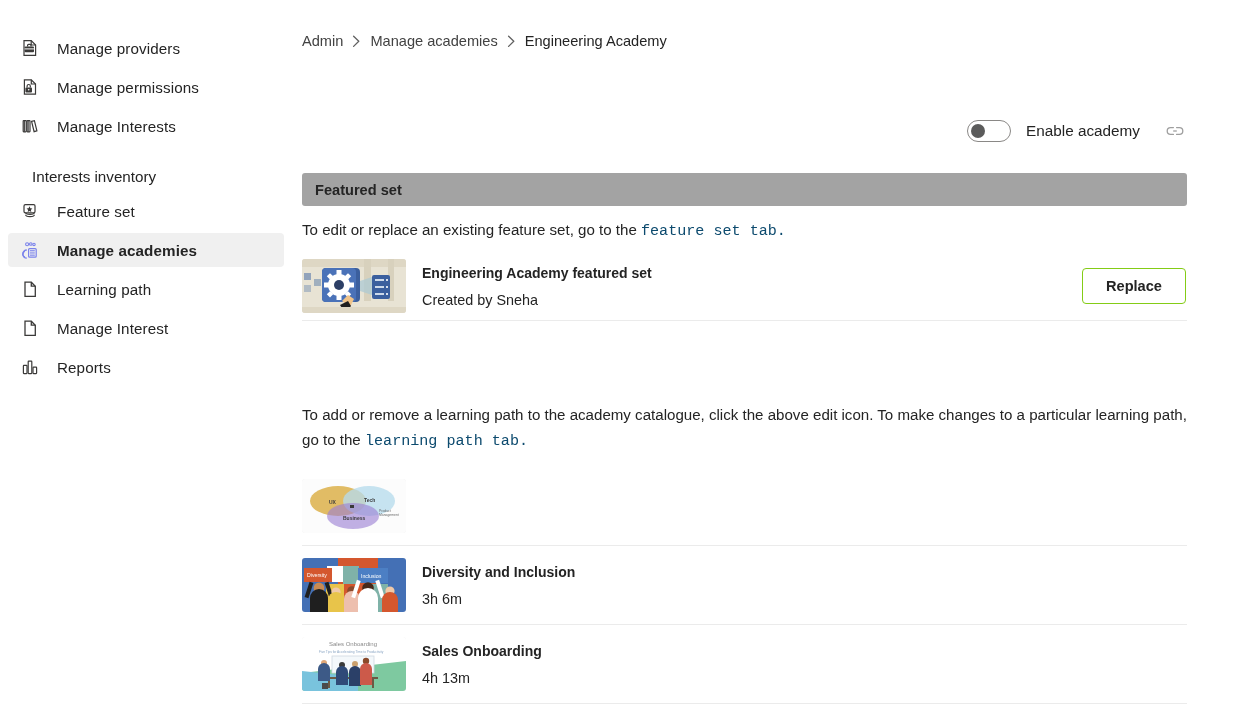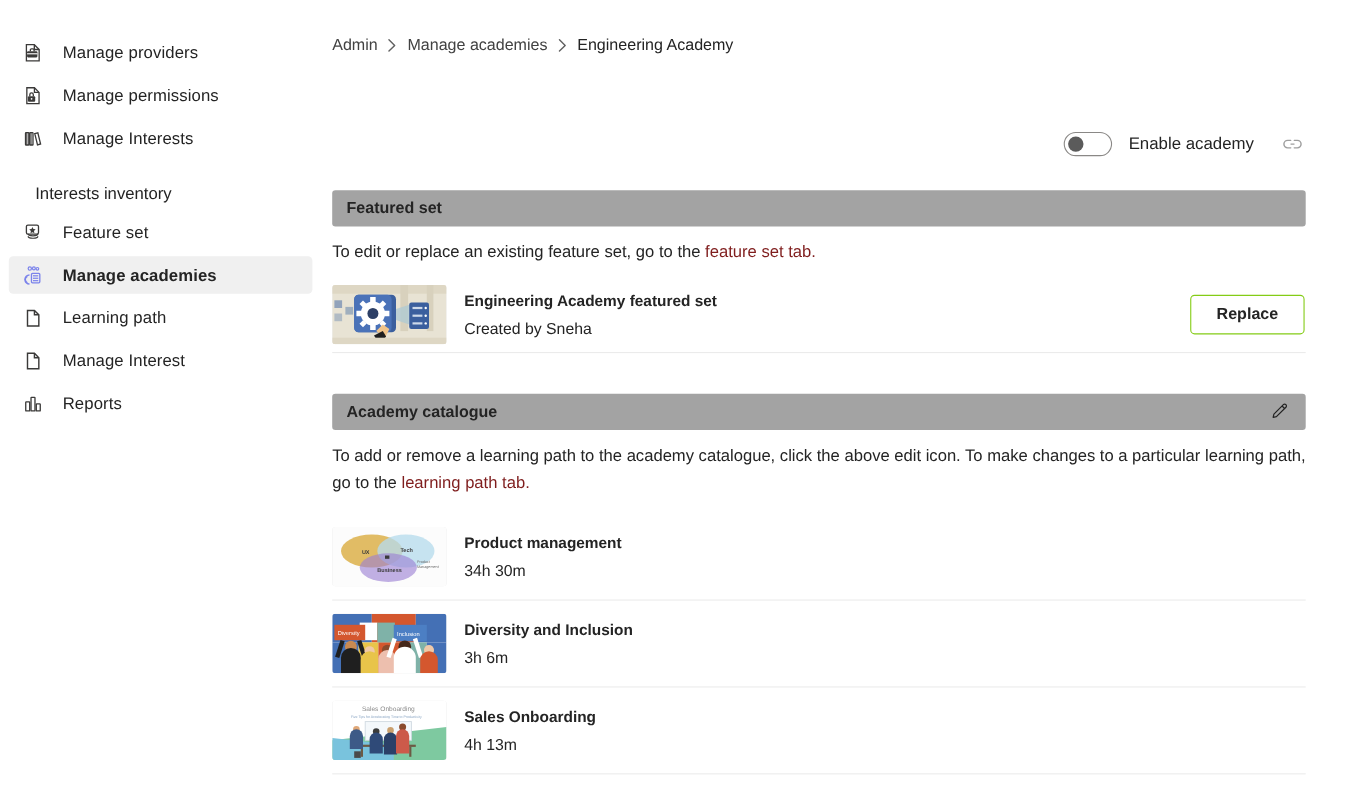--- a/index.html
+++ b/index.html
@@ -114,21 +114,21 @@
     margin-left: auto;
     display: flex; align-items: center; justify-content: center;
     width: 22px; height: 22px; cursor: pointer;
   }
 
   .help-text {
     position: absolute; left: 10px;
     width: 885px;
     font-size: 15.1px; color: #242424; line-height: 25px;
   }
-  .help-text a { color: #7f1d1d; text-decoration: none; cursor: pointer; }
+  .help-text a { color: #0c4a6e; text-decoration: none; cursor: pointer; font-family: Liberation Mono, monospace; }
 
   .row {
     position: absolute; left: 10px;
     width: 885px;
     display: flex; align-items: center;
     border-bottom: 1px solid #ebebeb;
   }
   .row .thumb {
     width: 104px; height: 54px;
     flex: 0 0 104px;
@@ -354,52 +354,39 @@
           <rect x="0" y="48" width="104" height="6" fill="#ded7c4"></rect>
         </svg>
       </div>
       <div class="meta">
         <div class="name">Engineering Academy featured set</div>
         <div class="sub">Created by Sneha</div>
       </div>
       <button class="replace">Replace</button>
     </div>
 
-    <div class="section-bar" style="top:358px">
-      <span class="title">Academy catalogue</span>
-      <span class="edit-btn">
-        <svg width="17" height="17" viewBox="0 0 17 17">
-          <path d="M11.7 1.9a1.6 1.6 0 0 1 2.3 2.3L5.4 12.8l-3 .7.7-3z" fill="none" stroke="#242424" stroke-width="1.1" stroke-linejoin="round"></path>
-          <path d="M10.5 3.1l2.3 2.3" fill="none" stroke="#242424" stroke-width="1.1"></path>
-        </svg>
-      </span>
-    </div>
 
     <div class="help-text" style="top:402px">
       <span>To add or remove a learning path to the academy catalogue, click the above edit icon. To make changes to a particular learning path, go to the </span><a>learning path tab.</a>
     </div>
 
     <div class="row" style="top:467px; height:79px;">
       <div class="thumb">
         <svg viewBox="0 0 104 54">
           <rect width="104" height="54" fill="#fcfcfc"></rect>
           <ellipse cx="36" cy="22" rx="28" ry="15" fill="#d8a93a" opacity=".78"></ellipse>
           <ellipse cx="67" cy="22" rx="26" ry="15" fill="#b6dbec" opacity=".78"></ellipse>
           <ellipse cx="51" cy="37" rx="26" ry="13" fill="#9b7fd4" opacity=".62"></ellipse>
           <text x="27" y="25" font-family="Liberation Sans, sans-serif" font-size="5" fill="#3a3a3a" font-weight="bold">UX</text>
           <text x="62" y="23" font-family="Liberation Sans, sans-serif" font-size="5" fill="#3a3a3a" font-weight="bold">Tech</text>
           <text x="41" y="41" font-family="Liberation Sans, sans-serif" font-size="5" fill="#3a3a3a" font-weight="bold">Business</text>
           <rect x="48" y="26" width="4" height="3" fill="#3a3a3a"></rect>
           <text x="77" y="33" font-family="Liberation Sans, sans-serif" font-size="3.4" fill="#6a6a6a">Product</text>
           <text x="77" y="37" font-family="Liberation Sans, sans-serif" font-size="3.4" fill="#6a6a6a">Management</text>
         </svg>
-      </div>
-      <div class="meta">
-        <div class="name">Product management</div>
-        <div class="sub">34h 30m</div>
       </div>
     </div>
 
     <div class="row" style="top:546px; height:79px;">
       <div class="thumb">
         <svg viewBox="0 0 104 54">
           <rect width="104" height="54" fill="#ffffff"></rect>
           <rect x="0" y="0" width="36" height="26" fill="#4470b5"></rect>
           <rect x="36" y="0" width="40" height="26" fill="#d4572e"></rect>
           <rect x="76" y="0" width="28" height="26" fill="#4470b5"></rect>

